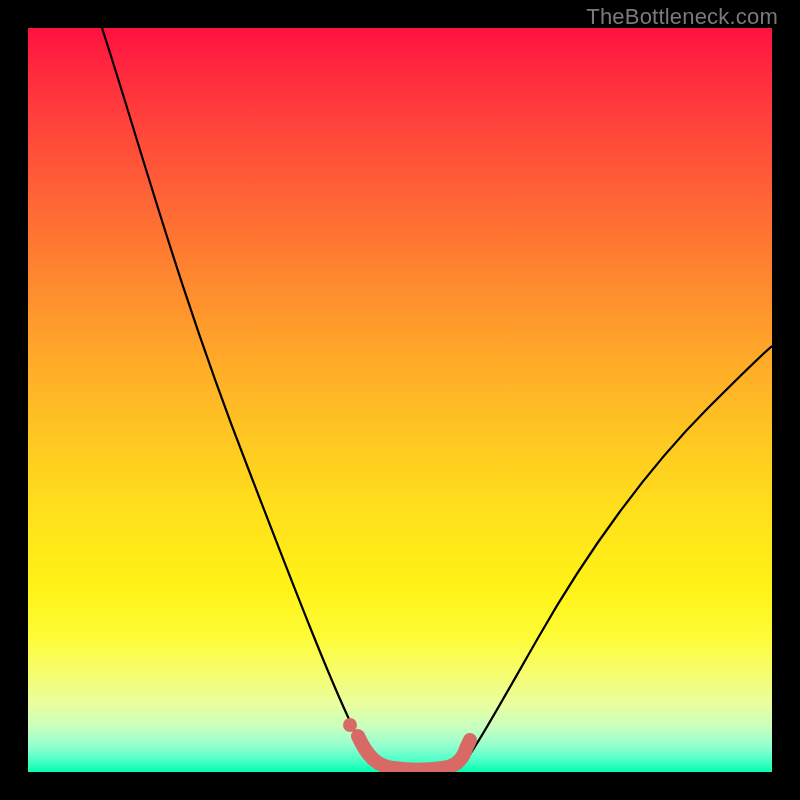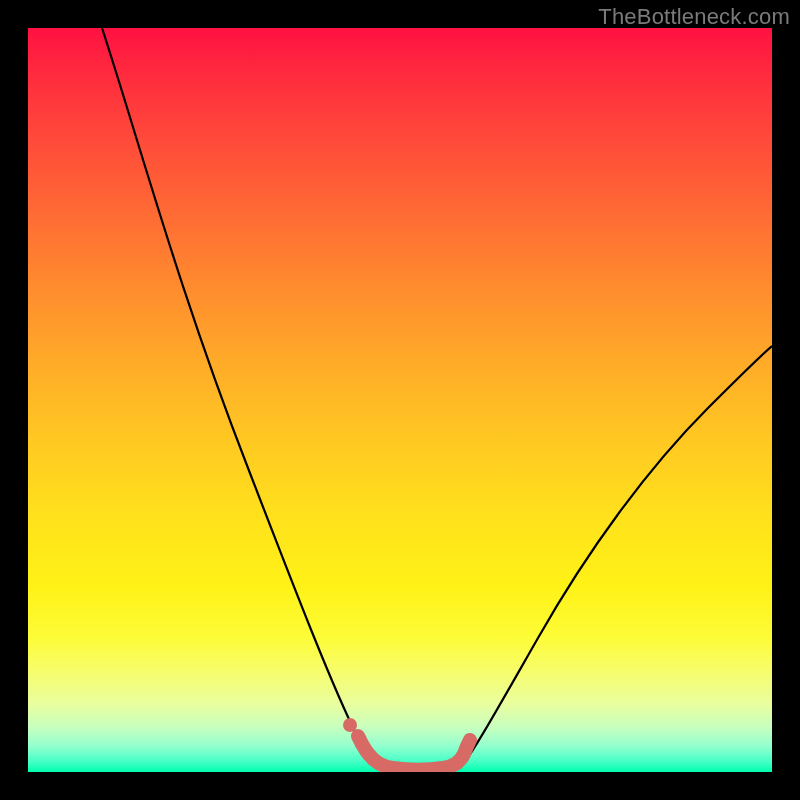--- a/index.html
+++ b/index.html
@@ -40,21 +40,21 @@
       #e8fea0 91%,
       #c7ffbf 94%,
       #93ffcf 96.5%,
       #4affc7 98.5%,
       #00ffb0 100%
     );
   }
   .watermark {
     position: absolute;
     top: 4px;
-    right: 10px;
+    right: 22px;
     font-family: Arial, Helvetica, sans-serif;
     font-size: 22px;
     color: #7a7a7a;
     letter-spacing: 0.2px;
     user-select: none;
   }
   svg.curves {
     position: absolute;
     top: 0;
     left: 0;

